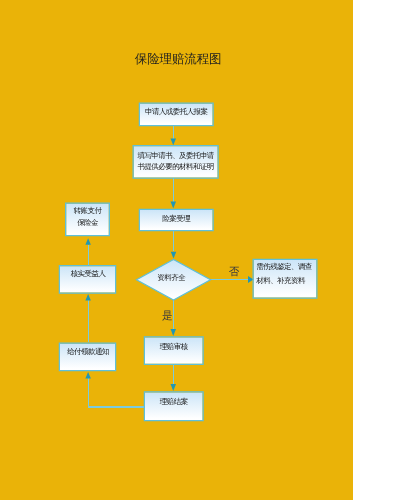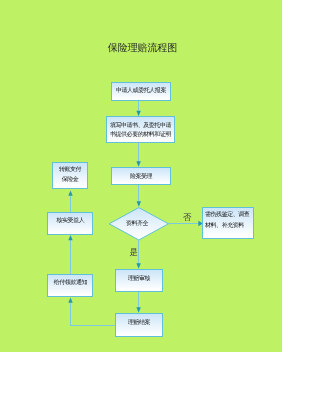--- a/index.html
+++ b/index.html
@@ -1,18 +1,18 @@
 <!DOCTYPE html>
 <html><head>
 <meta charset="utf-8">
 <title>flow</title>
 <style>
   html,body{margin:0;padding:0;background:#ffffff;}
   body{width:282px;height:400px;font-family:"Liberation Sans",sans-serif;overflow:hidden;}
-  #page{position:relative;width:282px;height:352px;background:#bef264;transform:translateZ(0);}
+  #page{position:relative;width:282px;height:400px;background:#eab308;transform:translateZ(0);}
 
   .node{position:absolute;box-sizing:border-box;
         border:1px solid #5fc0d8;
         background:linear-gradient(to bottom,#cce5f8 0%,#ffffff 95%);
         color:#141414;font-size:6px;letter-spacing:-0.45px;white-space:nowrap;}
   .node .tx{position:absolute;left:0;width:100%;text-align:center;line-height:6px;transform:translateZ(0);}
 
   .title{position:absolute;left:1.5px;top:42px;width:282px;text-align:center;
          font-size:10px;color:#1f1f1f;letter-spacing:-0.1px;line-height:11px;transform:translateZ(0);}
 

